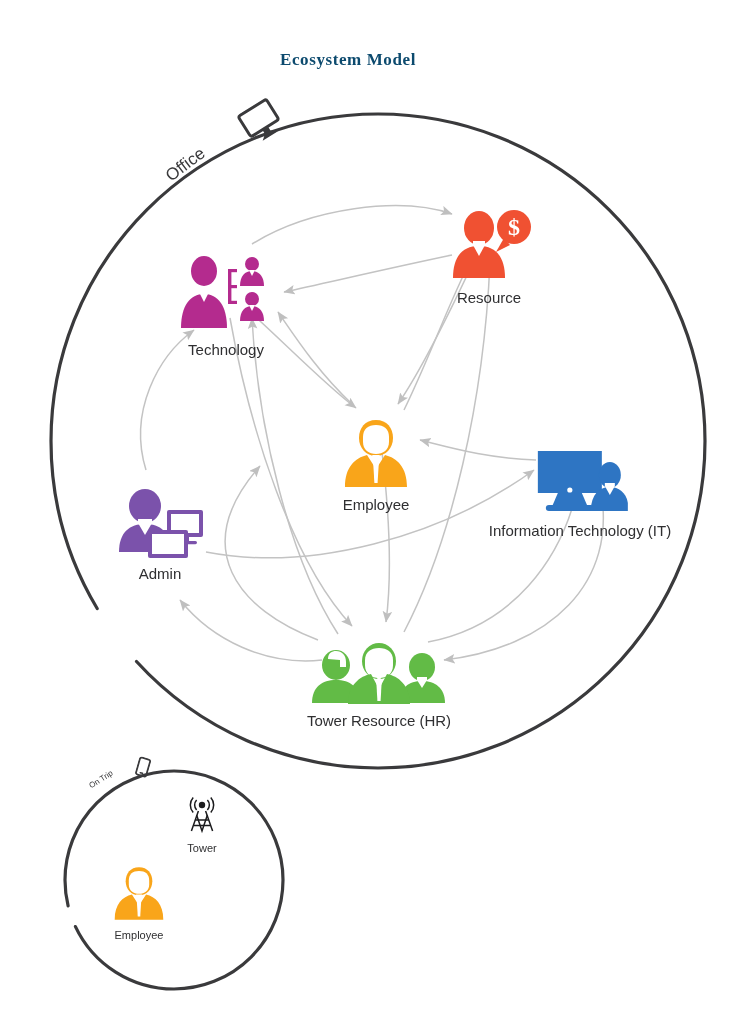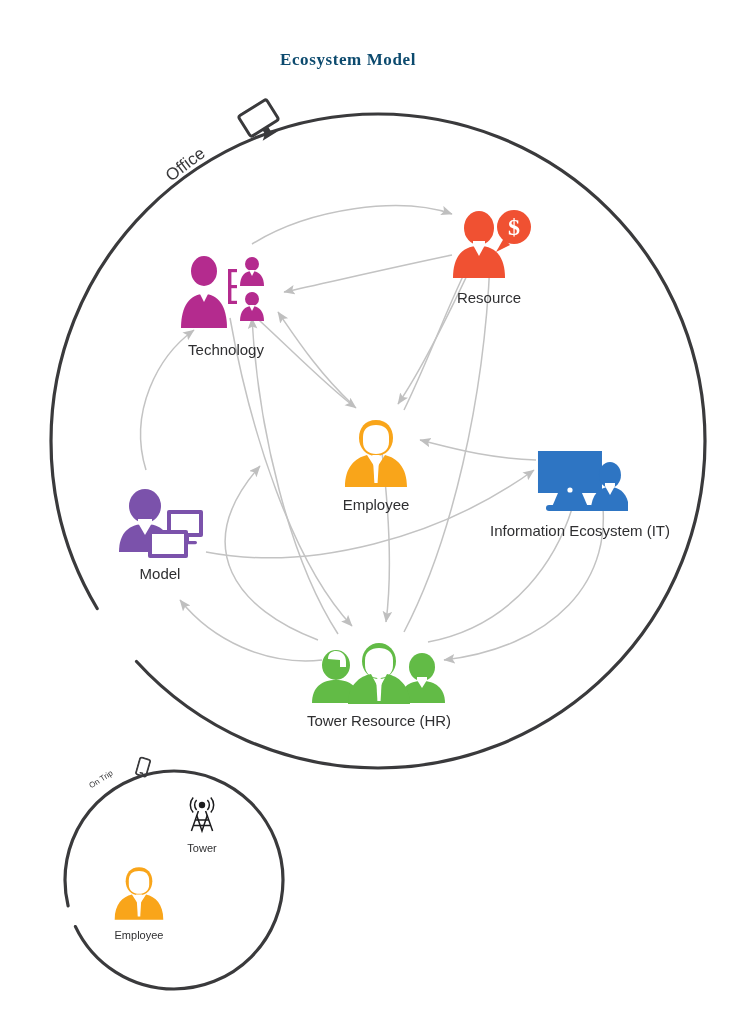--- a/index.html
+++ b/index.html
@@ -174,41 +174,41 @@
             <path d="M6,2 L70,2 L70,44 L6,44 Z M12,8 L64,8 L64,38 L12,38 Z"></path>
             <path d="M26,44 L50,44 L56,58 L20,58 Z"></path>
             <rect x="14" y="56" width="48" height="6" rx="3"></rect>
             <circle cx="38" cy="41" r="2.6" fill="#ffffff"></circle>
             <ellipse cx="78" cy="26" rx="11" ry="13"></ellipse>
             <path d="M59,62 C59,46 67,38 78,38 C89,38 97,46 97,62 Z"></path>
             <path d="M73,37 L78,46 L83,37 L83,34 L73,34 Z" fill="#ffffff"></path>
           </g>
         </svg>
       </span>
-      <span class="cap">Information Ecosystem (IT)</span>
+      <span class="cap">Information Technology (IT)</span>
     </div>
 
     <div class="node" style="left:160px;top:488px;">
       <span class="glyph">
         <svg width="90" height="70" viewBox="0 0 90 70">
           <g fill="#7B52AB">
             <ellipse cx="30" cy="18" rx="16" ry="17"></ellipse>
             <path d="M4,64 C4,44 15,36 30,36 C45,36 56,44 56,64 Z"></path>
             <path d="M23,35 L30,47 L37,35 L37,31 L23,31 Z" fill="#ffffff"></path>
             <rect x="52" y="22" width="36" height="27" rx="2"></rect>
             <rect x="56" y="26" width="28" height="19" fill="#ffffff"></rect>
             <rect x="66" y="49" width="8" height="5"></rect>
             <rect x="58" y="53" width="24" height="3.2" rx="1.6"></rect>
             <rect x="33" y="42" width="40" height="28" rx="2"></rect>
             <rect x="37" y="46" width="32" height="20" fill="#ffffff"></rect>
             <rect x="49" y="66" width="8" height="3"></rect>
           </g>
         </svg>
       </span>
-      <span class="cap">Model</span>
+      <span class="cap">Admin</span>
     </div>
 
     <div class="node" style="left:379px;top:643px;">
       <span class="glyph">
         <svg width="146" height="62" viewBox="0 0 146 62">
           <g fill="#62BB46">
             <ellipse cx="30" cy="22" rx="14" ry="15"></ellipse>
             <path d="M22,16 C22,10 26,8 30,8 C36,8 40,12 40,19 L40,24 L34,24 L34,17 Z" fill="#ffffff"></path>
             <path d="M6,60 C6,44 16,37 30,37 C44,37 54,44 54,60 Z"></path>
             <ellipse cx="116" cy="24" rx="13" ry="14"></ellipse>

